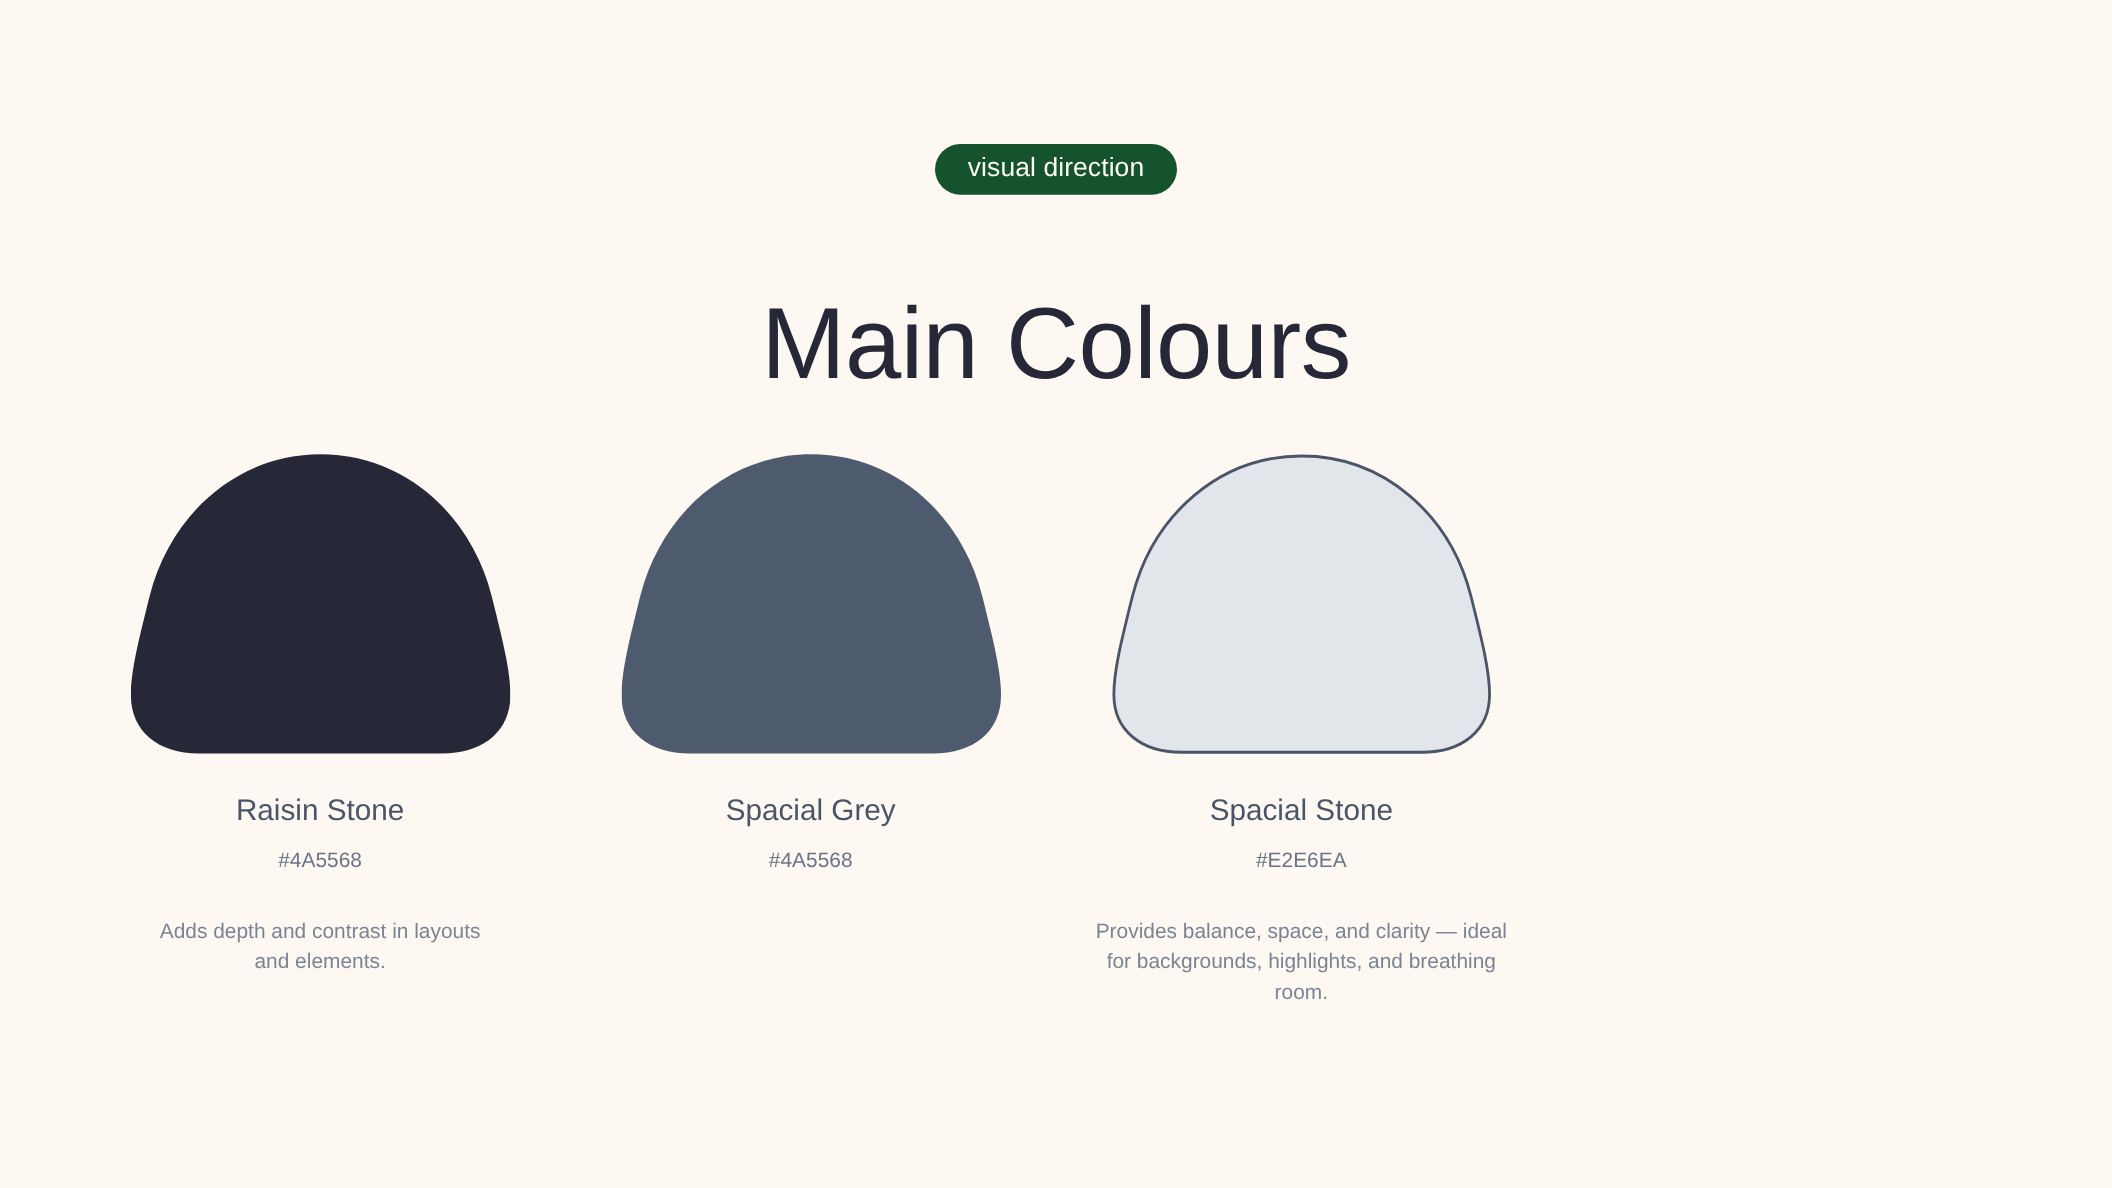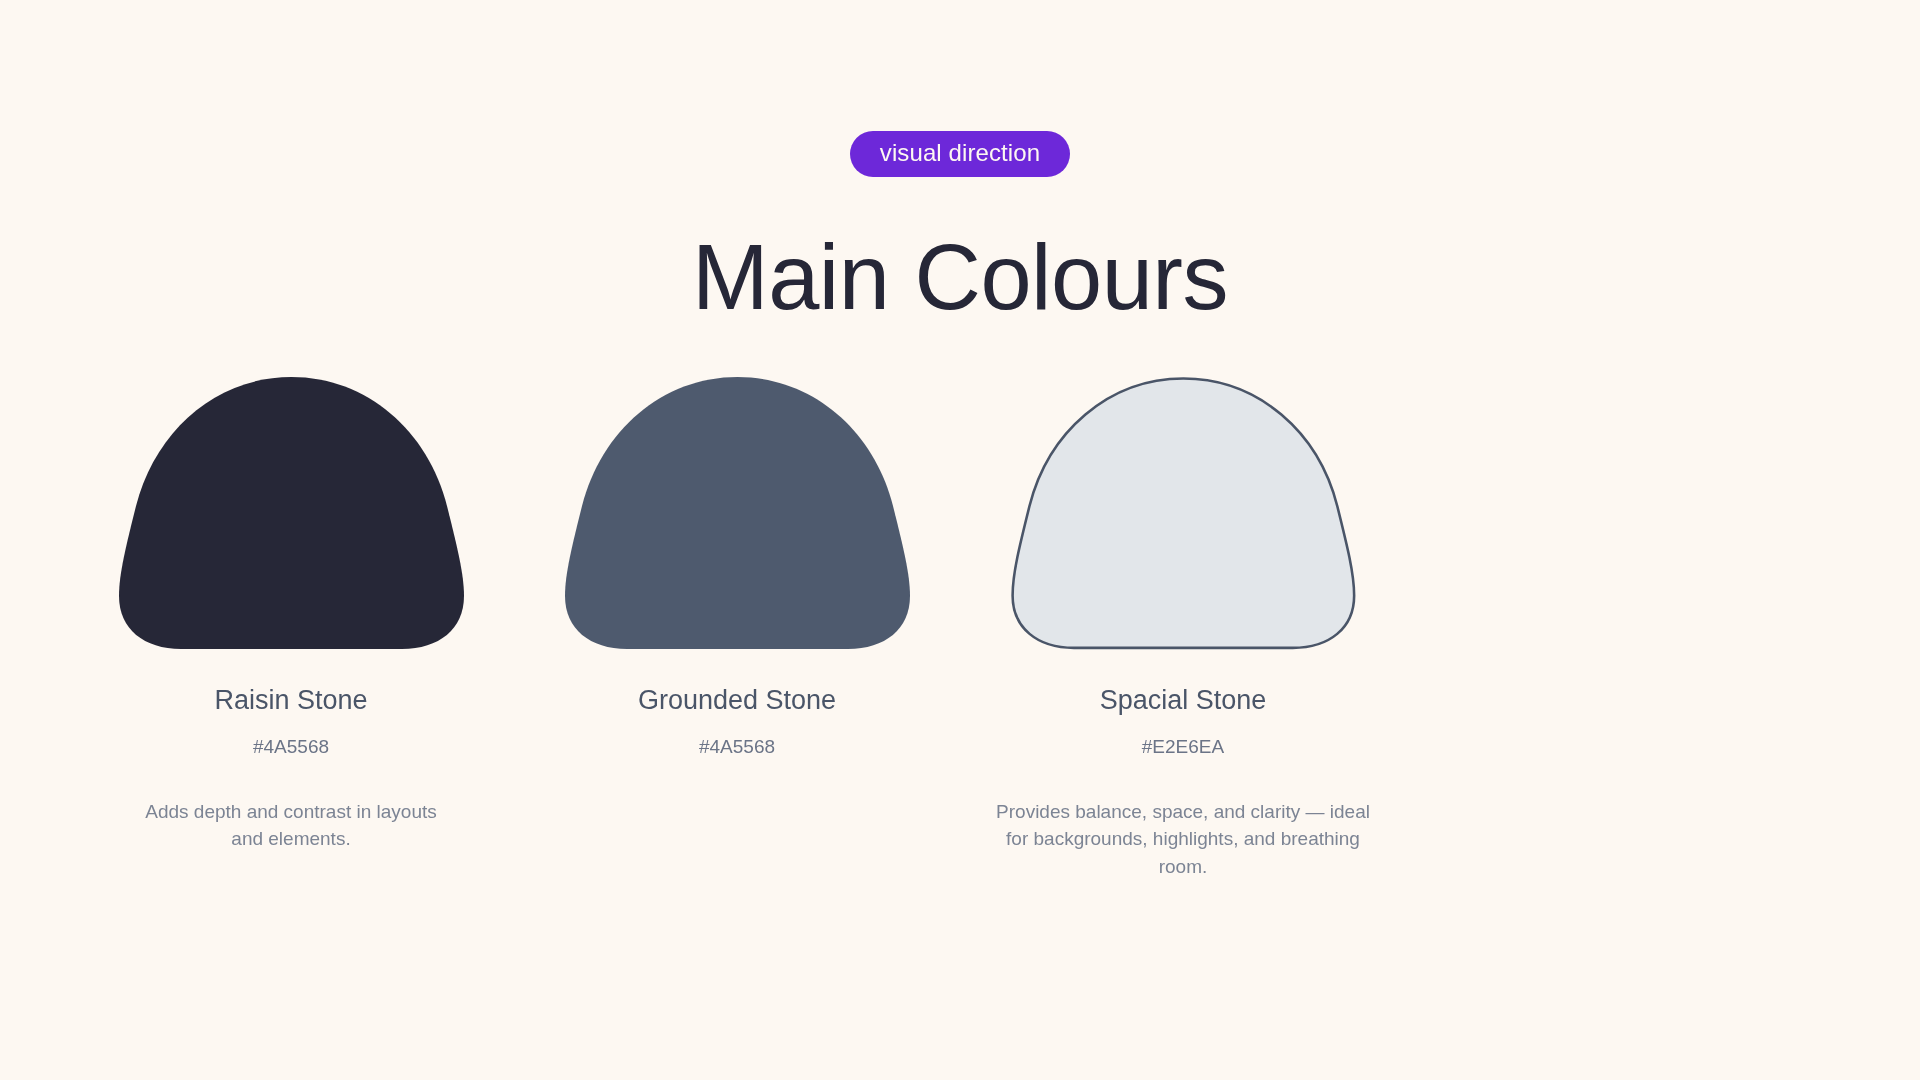--- a/index.html
+++ b/index.html
@@ -21,34 +21,34 @@
     width: 1920px;
     height: 1080px;
     display: flex;
     flex-direction: column;
     align-items: center;
   }
 
   
   .badge {
     margin-top: 131px;
-    background: #6d28d9;
+    background: #14532d;
     color: #FDF8F2;
     border-radius: 999px;
     padding: 10px 30px 12px;
     font-size: 24px;
     line-height: 1;
     letter-spacing: .1px;
     white-space: nowrap;
     display: inline-block;
   }
 
   
   .title {
-    margin-top: 52px;
+    margin-top: 88px;
     font-size: 92px;
     font-weight: 300;
     letter-spacing: -0.5px;
     color: #262737;
     line-height: 1.05;
     text-align: center;
   }
 
   
   .swatches {
@@ -142,21 +142,21 @@
           <path d="M172.5 3
                    C 248 3 309 57 328 132
                    C 338 172 345 200 345 222
                    C 345 255 320 275 283 275
                    L 62 275
                    C 25 275 0 255 0 222
                    C 0 200 7 172 17 132
                    C 36 57 97 3 172.5 3 Z" fill="#4E5A6E"></path>
         </svg>
       </div>
-      <div class="swatch-name">Grounded Stone</div>
+      <div class="swatch-name">Spacial Grey</div>
       <div class="swatch-hex">#4A5568</div>
     </div>
 
     <div class="swatch col-3">
       <div class="blob-wrap">
         <svg viewBox="0 0 345 278" xmlns="http://www.w3.org/2000/svg" aria-hidden="true">
           <path d="M172.5 3
                    C 248 3 309 57 328 132
                    C 338 172 345 200 345 222
                    C 345 255 320 275 283 275

